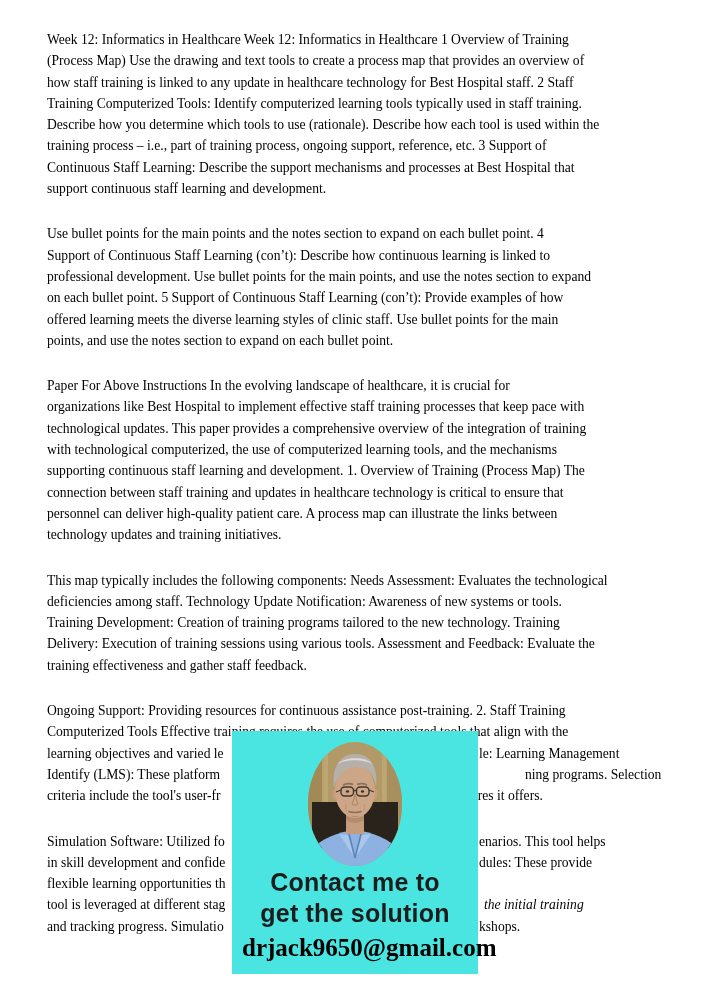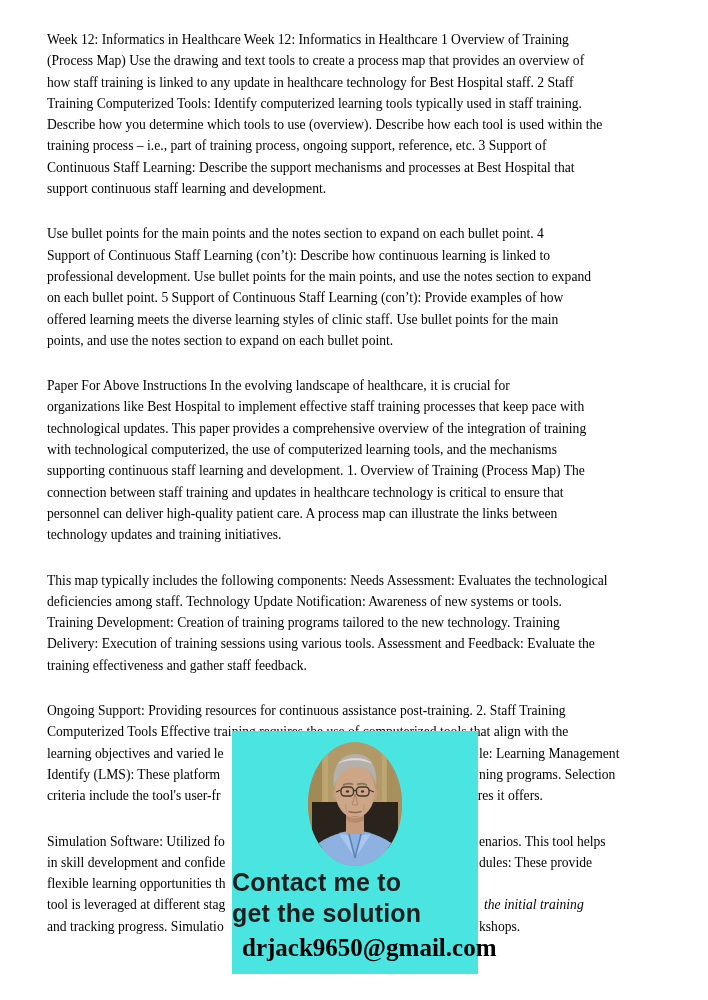--- a/index.html
+++ b/index.html
@@ -12,21 +12,21 @@
     font-size:13.6px;
   }
   .para{margin:0 0 24px 0;}
   .para:last-child{margin-bottom:8px;}
   .line{
     position:relative;height:21.3px;line-height:21.3px;white-space:pre;
   }
   .frag-right{position:absolute;top:0;white-space:pre;}
   .overlay{
     position:absolute;left:232px;top:731px;width:246px;height:243px;z-index:5;
-    text-align:left;
+    text-align:center;
   }
   .photo{position:absolute;left:76px;top:11px;width:94px;height:124px;}
   .headline{
     position:absolute;left:0;top:136px;width:100%;
     font-family:"Liberation Sans","DejaVu Sans",sans-serif;
     font-weight:bold;font-size:25px;line-height:31px;letter-spacing:0.2px;
   }
   .email{
     position:absolute;left:0;top:203px;width:100%;
     font-family:"Liberation Serif","DejaVu Serif",serif;
@@ -35,21 +35,21 @@
 </style>
 </head>
 <body>
 
 <div class="doc" id="doc">
     <div class="para">
       <div class="line">Week 12: Informatics in Healthcare Week 12: Informatics in Healthcare 1 Overview of Training</div>
       <div class="line">(Process Map) Use the drawing and text tools to create a process map that provides an overview of</div>
       <div class="line">how staff training is linked to any update in healthcare technology for Best Hospital staff. 2 Staff</div>
       <div class="line">Training Computerized Tools: Identify computerized learning tools typically used in staff training.</div>
-      <div class="line">Describe how you determine which tools to use (overview). Describe how each tool is used within the</div>
+      <div class="line">Describe how you determine which tools to use (rationale). Describe how each tool is used within the</div>
       <div class="line">training process – i.e., part of training process, ongoing support, reference, etc. 3 Support of</div>
       <div class="line">Continuous Staff Learning: Describe the support mechanisms and processes at Best Hospital that</div>
       <div class="line">support continuous staff learning and development.</div>
     </div>
     <div class="para">
       <div class="line">Use bullet points for the main points and the notes section to expand on each bullet point. 4</div>
       <div class="line">Support of Continuous Staff Learning (con’t): Describe how continuous learning is linked to</div>
       <div class="line">professional development. Use bullet points for the main points, and use the notes section to expand</div>
       <div class="line">on each bullet point. 5 Support of Continuous Staff Learning (con’t): Provide examples of how</div>
       <div class="line">offered learning meets the diverse learning styles of clinic staff. Use bullet points for the main</div>
@@ -69,21 +69,21 @@
       <div class="line">This map typically includes the following components: Needs Assessment: Evaluates the technological</div>
       <div class="line">deficiencies among staff. Technology Update Notification: Awareness of new systems or tools.</div>
       <div class="line">Training Development: Creation of training programs tailored to the new technology. Training</div>
       <div class="line">Delivery: Execution of training sessions using various tools. Assessment and Feedback: Evaluate the</div>
       <div class="line">training effectiveness and gather staff feedback.</div>
     </div>
     <div class="para">
       <div class="line">Ongoing Support: Providing resources for continuous assistance post-training. 2. Staff Training</div>
       <div class="line">Computerized Tools Effective training requires the use of computerized tools that align with the</div>
       <div class="line"><span>learning objectives and varied le</span><span class="frag-right" style="left: 432px;">le: Learning Management</span></div>
-      <div class="line"><span>Identify (LMS): These platform</span><span class="frag-right" style="left: 432px;">ning programs. Selection</span></div>
+      <div class="line"><span>Identify (LMS): These platform</span><span class="frag-right" style="left: 432px; padding-left: 46px;">ning programs. Selection</span></div>
       <div class="line"><span>criteria include the tool's user-fr</span><span class="frag-right" style="left: 424px; font-family: Liberation Serif, serif;">ures it offers.</span></div>
     </div>
     <div class="para">
       <div class="line"><span>Simulation Software: Utilized fo</span><span class="frag-right" style="left: 432px;">enarios. This tool helps</span></div>
       <div class="line"><span>in skill development and confide</span><span class="frag-right" style="left: 432px;">dules: These provide</span></div>
       <div class="line"><span>flexible learning opportunities th</span></div>
       <div class="line"><span>tool is leveraged at different stag</span><span class="frag-right" style="left: 437px; font-style: italic;">the initial training</span></div>
       <div class="line"><span>and tracking progress. Simulatio</span><span class="frag-right" style="left: 432px;">kshops.</span></div>
     </div>
   </div>

